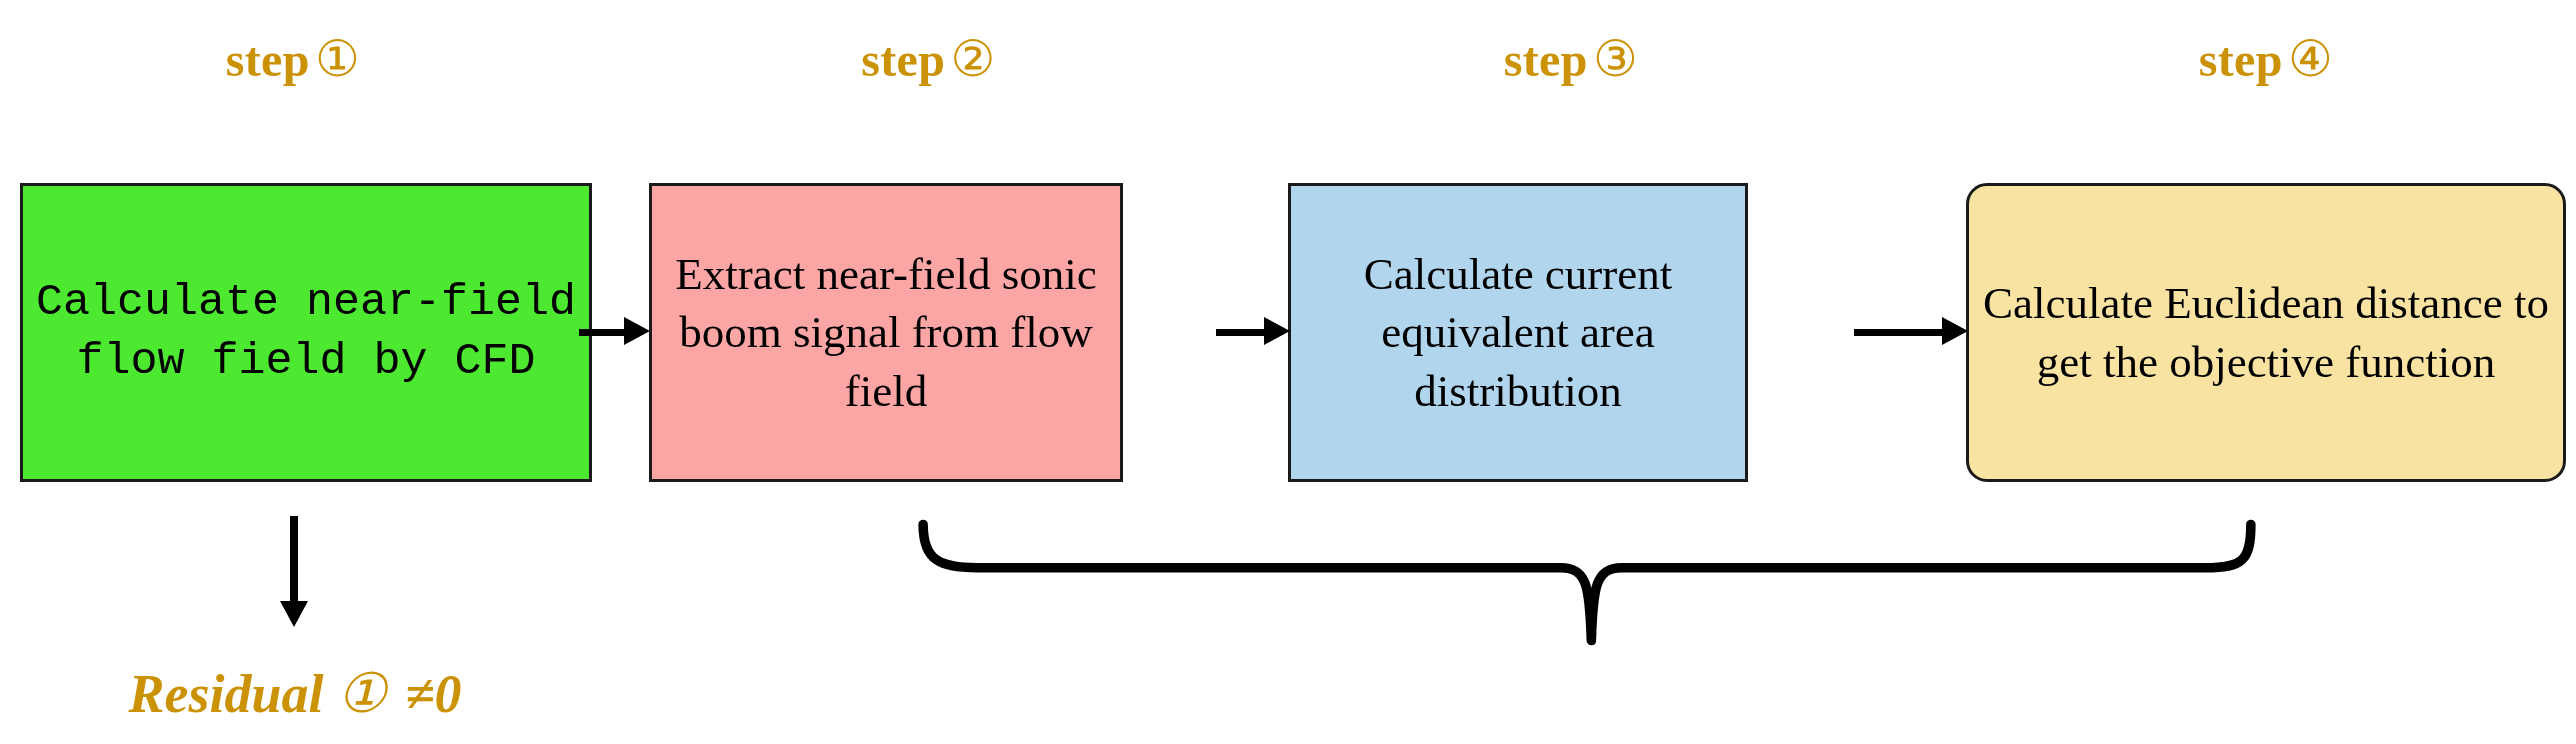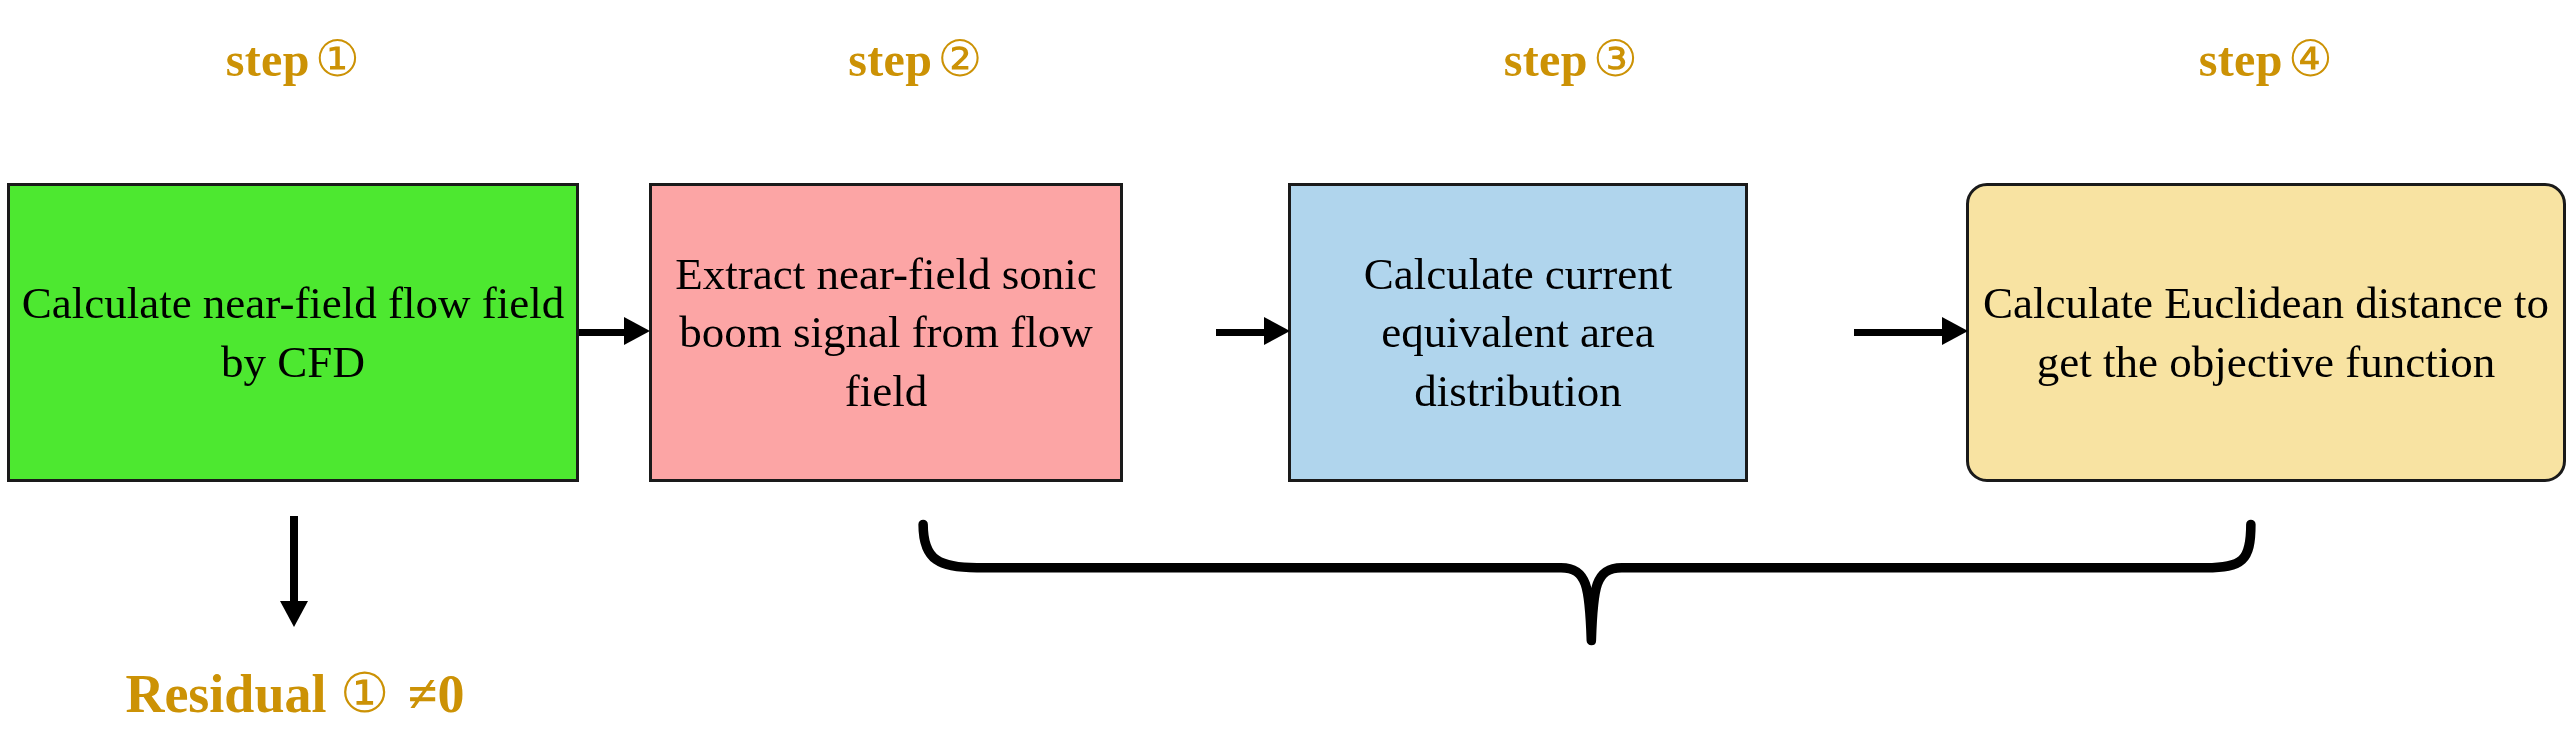--- a/index.html
+++ b/index.html
@@ -115,46 +115,47 @@
   
   .residual {
     position: absolute;
     font-family: "Liberation Serif", "DejaVu Serif", serif;
     font-weight: bold;
     font-size: 54px;
     color: #CC9205;
     white-space: nowrap;
     text-align: center;
     line-height: 1;
+    font-style: italic;
   }
   .residual .circnum { font-weight: normal; font-size: 55px; }
   .residual .op { font-weight: bold; padding-left: 5.2px; }
 </style>
 </head>
 <body>
 
 <div id="stage">
 
   <div class="step-label" style="left:7px; width:572px;">
     <span>step</span><span class="circnum">①</span>
   </div>
 
-  <div class="step-label" style="left:632px; width:567px;">
+  <div class="step-label" style="left:645px; width:567px;">
     <span>step</span><span class="circnum">②</span>
   </div>
 
   <div class="step-label" style="left:1288px; width:566px;">
     <span>step</span><span class="circnum">③</span>
   </div>
 
   <div class="step-label" style="left:1966px; width:600px;">
     <span>step</span><span class="circnum">④</span>
   </div>
 
-  <div class="box" style="left:7px; width:572px; background:#4DE830;">
+  <div class="box" style="left:20px; width:572px; background:#4DE830;font-family:Liberation Mono, monospace;">
     <span class="txt">Calculate near-field flow field by CFD</span>
   </div>
 
   <div class="box" style="left:649px; width:474px; background:#fca5a5;">
     <span class="txt">Extract near-field sonic boom signal from flow field</span>
   </div>
 
   <div class="box" style="left:1288px; width:460px; background:#B0D5ED;">
     <span class="txt">Calculate current equivalent area distribution</span>
   </div>

